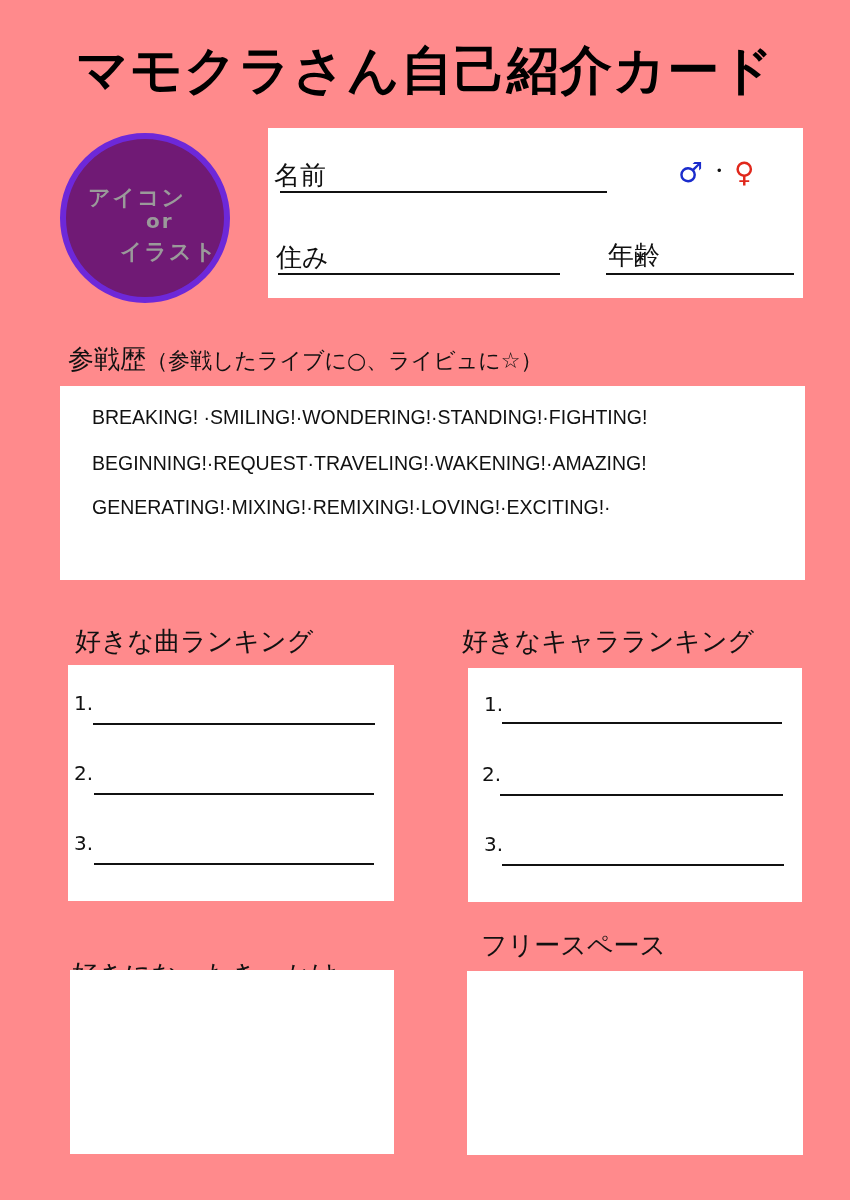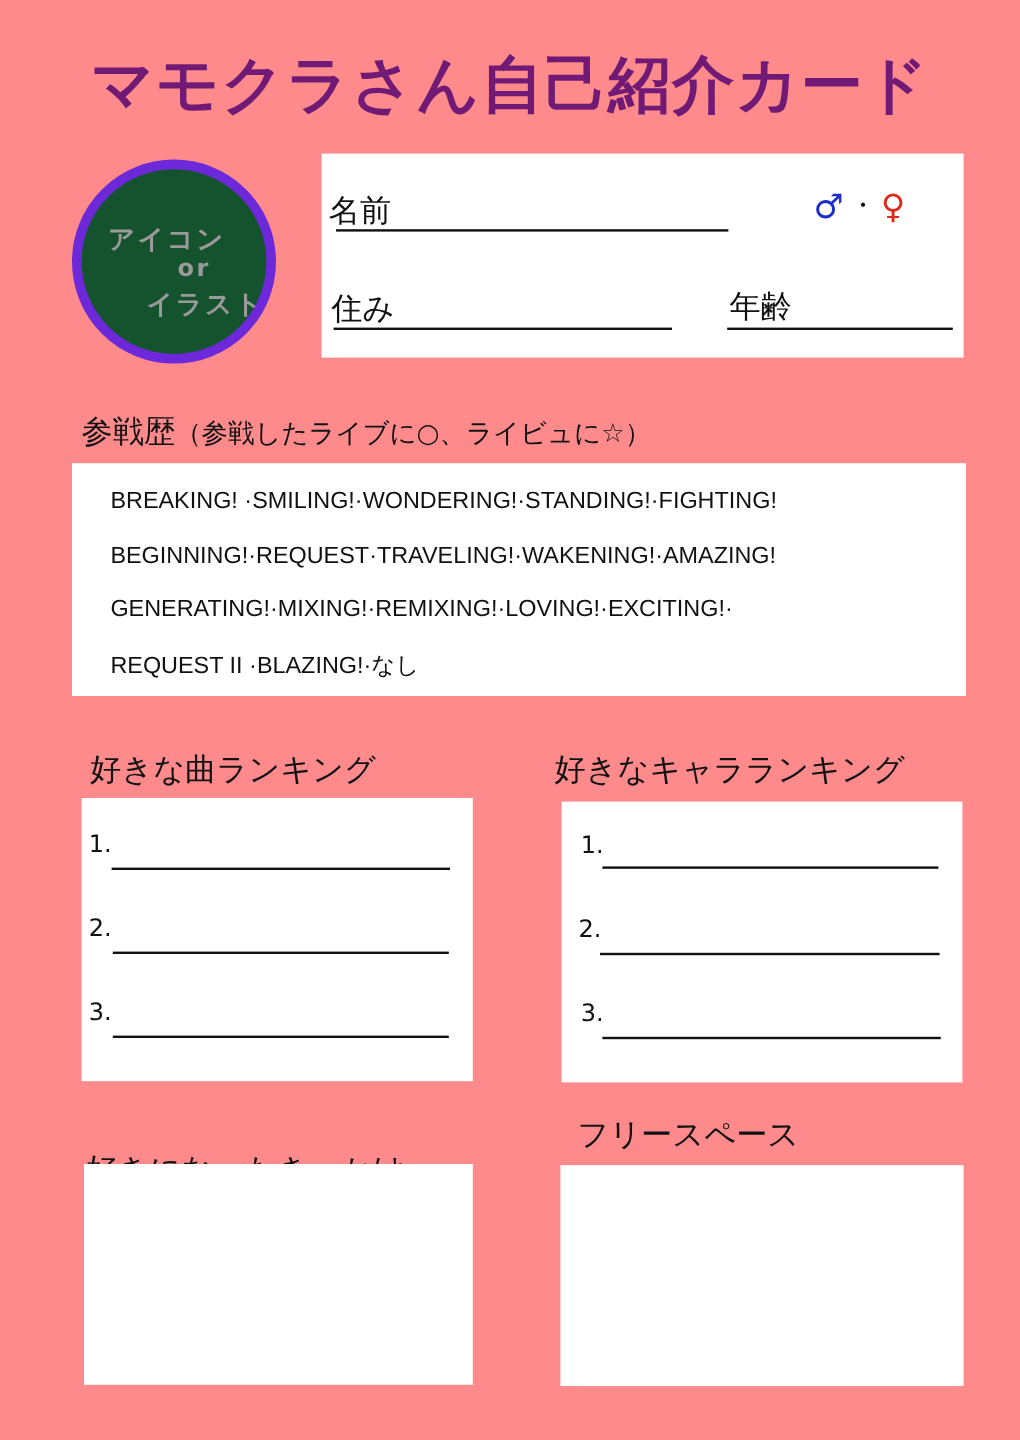--- a/index.html
+++ b/index.html
@@ -3,25 +3,25 @@
 <meta charset="utf-8">
 <style>
   html, body { margin:0; padding:0; }
   body {
     width:850px; height:1200px; background:#ff8a8c; position:relative; overflow:hidden;
     font-family:"DejaVu Sans", sans-serif; color:#111;
   }
   .abs { position:absolute; }
   .title {
     left:0; top:36px; width:850px; text-align:center; font-size:52px; font-weight:bold;
-    letter-spacing:1px; color:#701a75;
+    letter-spacing:1px; color:#000000;
   }
   .avatar {
-    left:60px; top:133px; width:170px; height:170px; border-radius:50%; background:#14532d;
-    border:8px solid #6d28d9; box-sizing:border-box;
+    left:60px; top:133px; width:170px; height:170px; border-radius:50%; background:#701a75;
+    border:6px solid #6d28d9; box-sizing:border-box;
   }
   .avatar .hint { position:absolute; color:#9a9a9a; font-weight:bold; font-size:22px; letter-spacing:2px; }
   .card { background:#fff; }
   .info { left:268px; top:128px; width:535px; height:170px; }
   .label { position:absolute; font-size:26px; color:#111; }
   .line { position:absolute; height:2px; background:#111; }
   .gender { position:absolute; font-size:28px; }
   .history-head { left:68px; top:342px; font-size:26px; }
   .history-head small { font-size:22px; }
   .history { left:60px; top:386px; width:745px; height:194px; }
@@ -55,21 +55,20 @@
 </div>
 
 <div class="abs history-head">
   <span>参戦歴</span><small>（参戦したライブに○、ライビュに☆）</small>
 </div>
 
 <div class="abs card history">
   <div class="row" style="top:20px;">BREAKING!  ·SMILING!·WONDERING!·STANDING!·FIGHTING!</div>
   <div class="row" style="top:110px;">GENERATING!·MIXING!·REMIXING!·LOVING!·EXCITING!·</div>
   <div class="row" style="top:66px;">BEGINNING!·REQUEST·TRAVELING!·WAKENING!·AMAZING!</div>
-  <div class="row" style="top:155px;">REQUEST II ·BLAZING!·なし</div>
 </div>
 
 <div class="sec-head" style="left:75px;top:624px;">好きな曲ランキング</div>
 <div class="card rank-box" style="left:68px;top:665px;">
   <span class="num" style="top:26px;">1.</span>
   <div class="line" style="left:25px;top:58px;width:282px;"></div>
   <span class="num" style="top:96px;">2.</span>
   <div class="line" style="left:26px;top:128px;width:280px;"></div>
   <span class="num" style="top:166px;">3.</span>
   <div class="line" style="left:26px;top:198px;width:280px;"></div>

